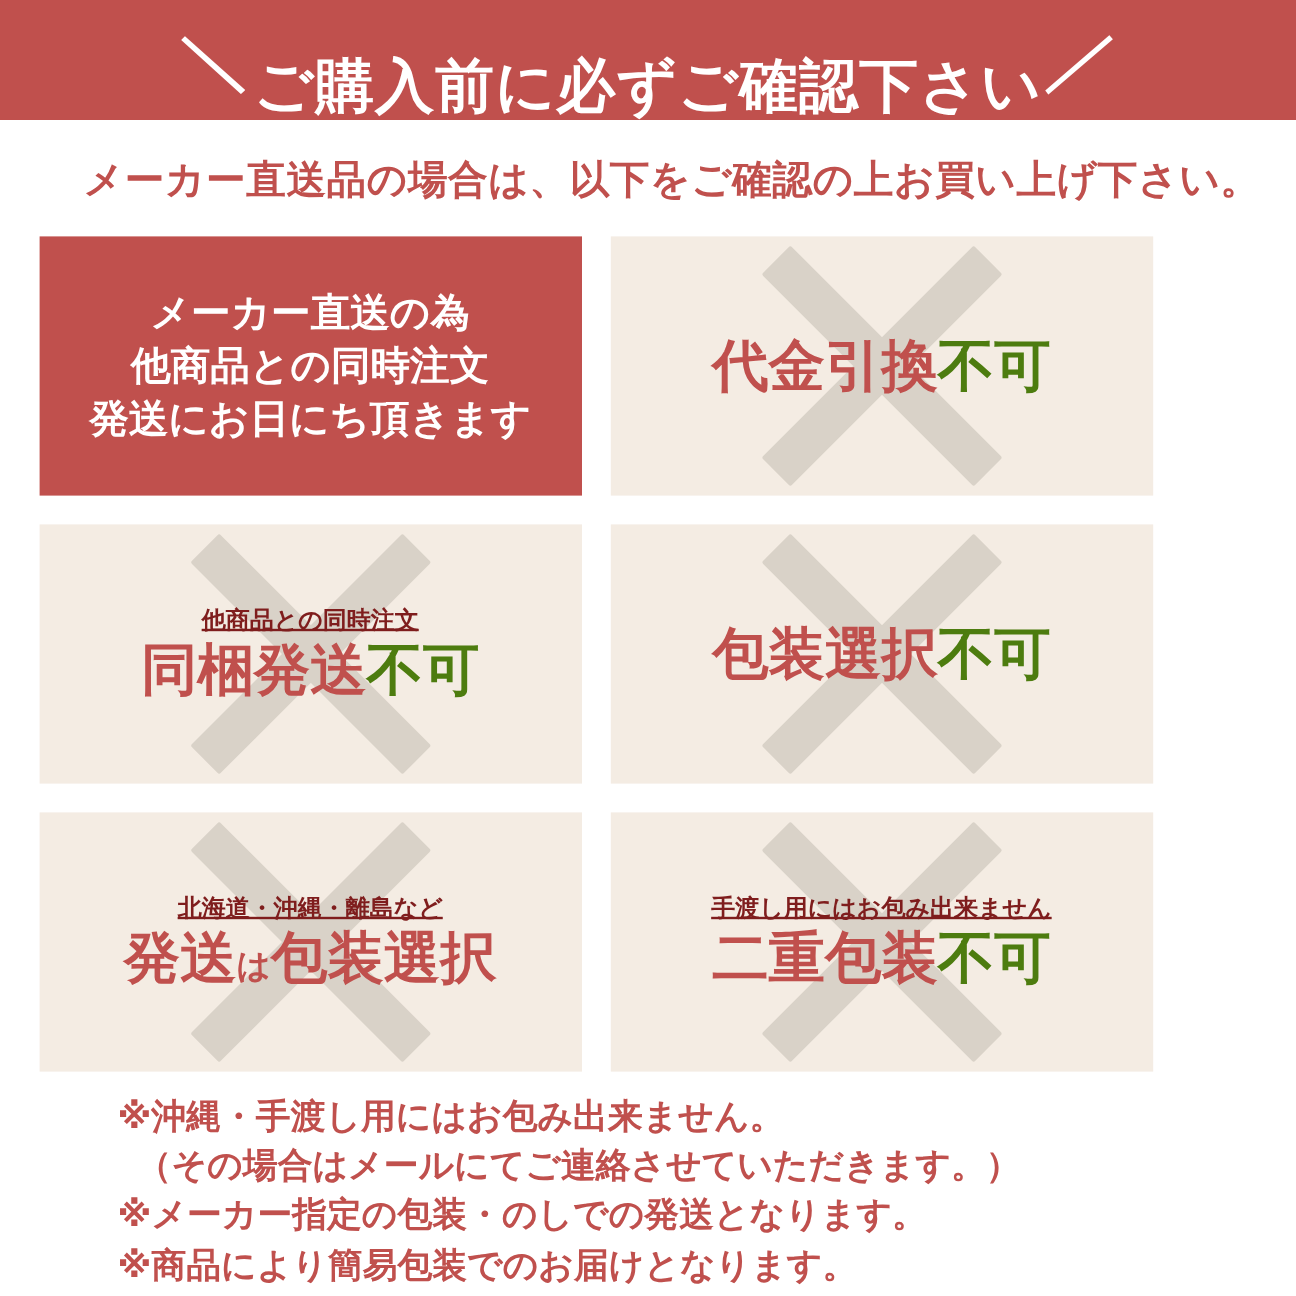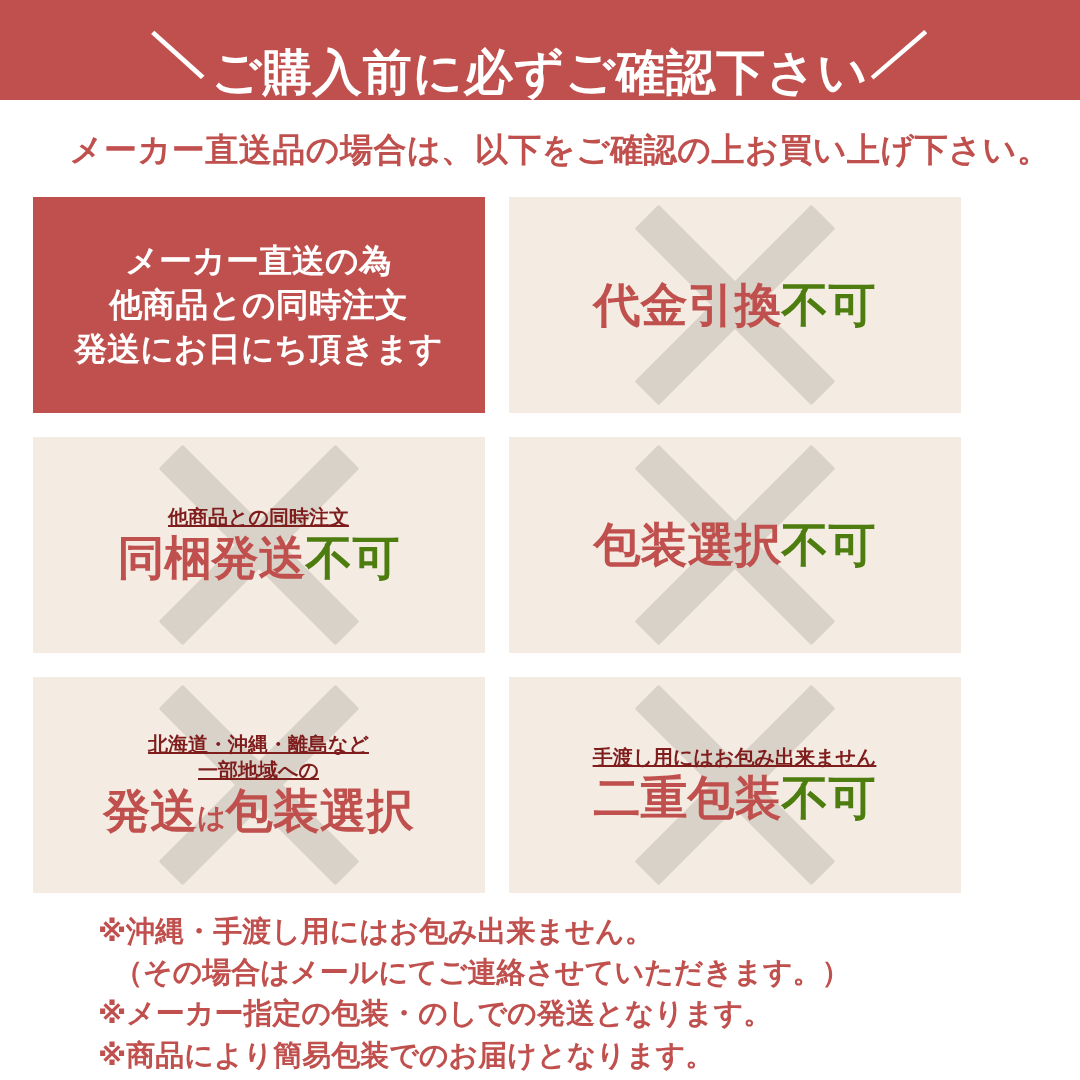--- a/index.html
+++ b/index.html
@@ -230,21 +230,20 @@
       </div>
     </div>
 
     <div class="cell">
       <div class="xmark">
           <span class="a"></span>
           <span class="b"></span>
         </div>
       <div class="cell-content">
         <div class="t-small">北海道・沖縄・離島など</div>
-        <div class="t-small">一部地域への</div>
         <div class="t-big">
           <span>発送</span><span class="t-inline-small">は</span><span>包装選択</span>
         </div>
       </div>
     </div>
 
     <div class="cell">
       <div class="xmark">
           <span class="a"></span>
           <span class="b"></span>

